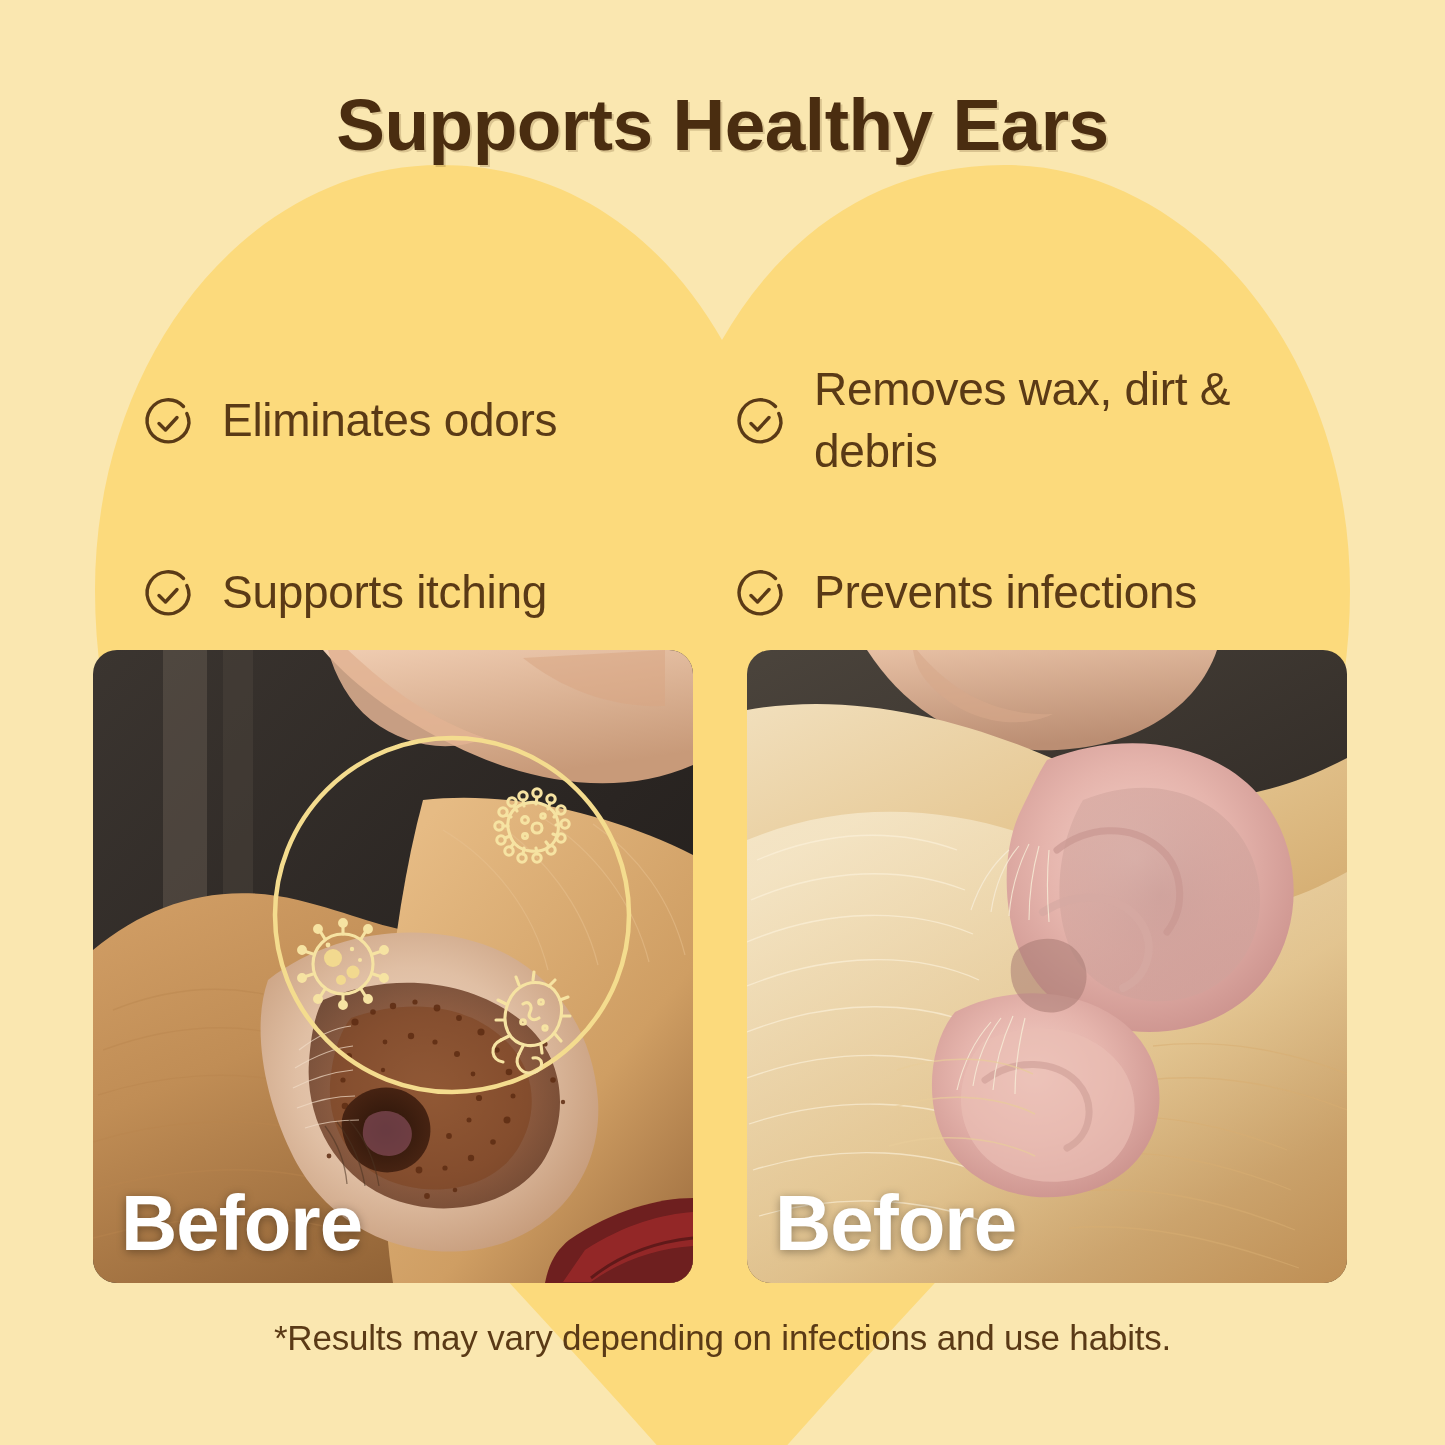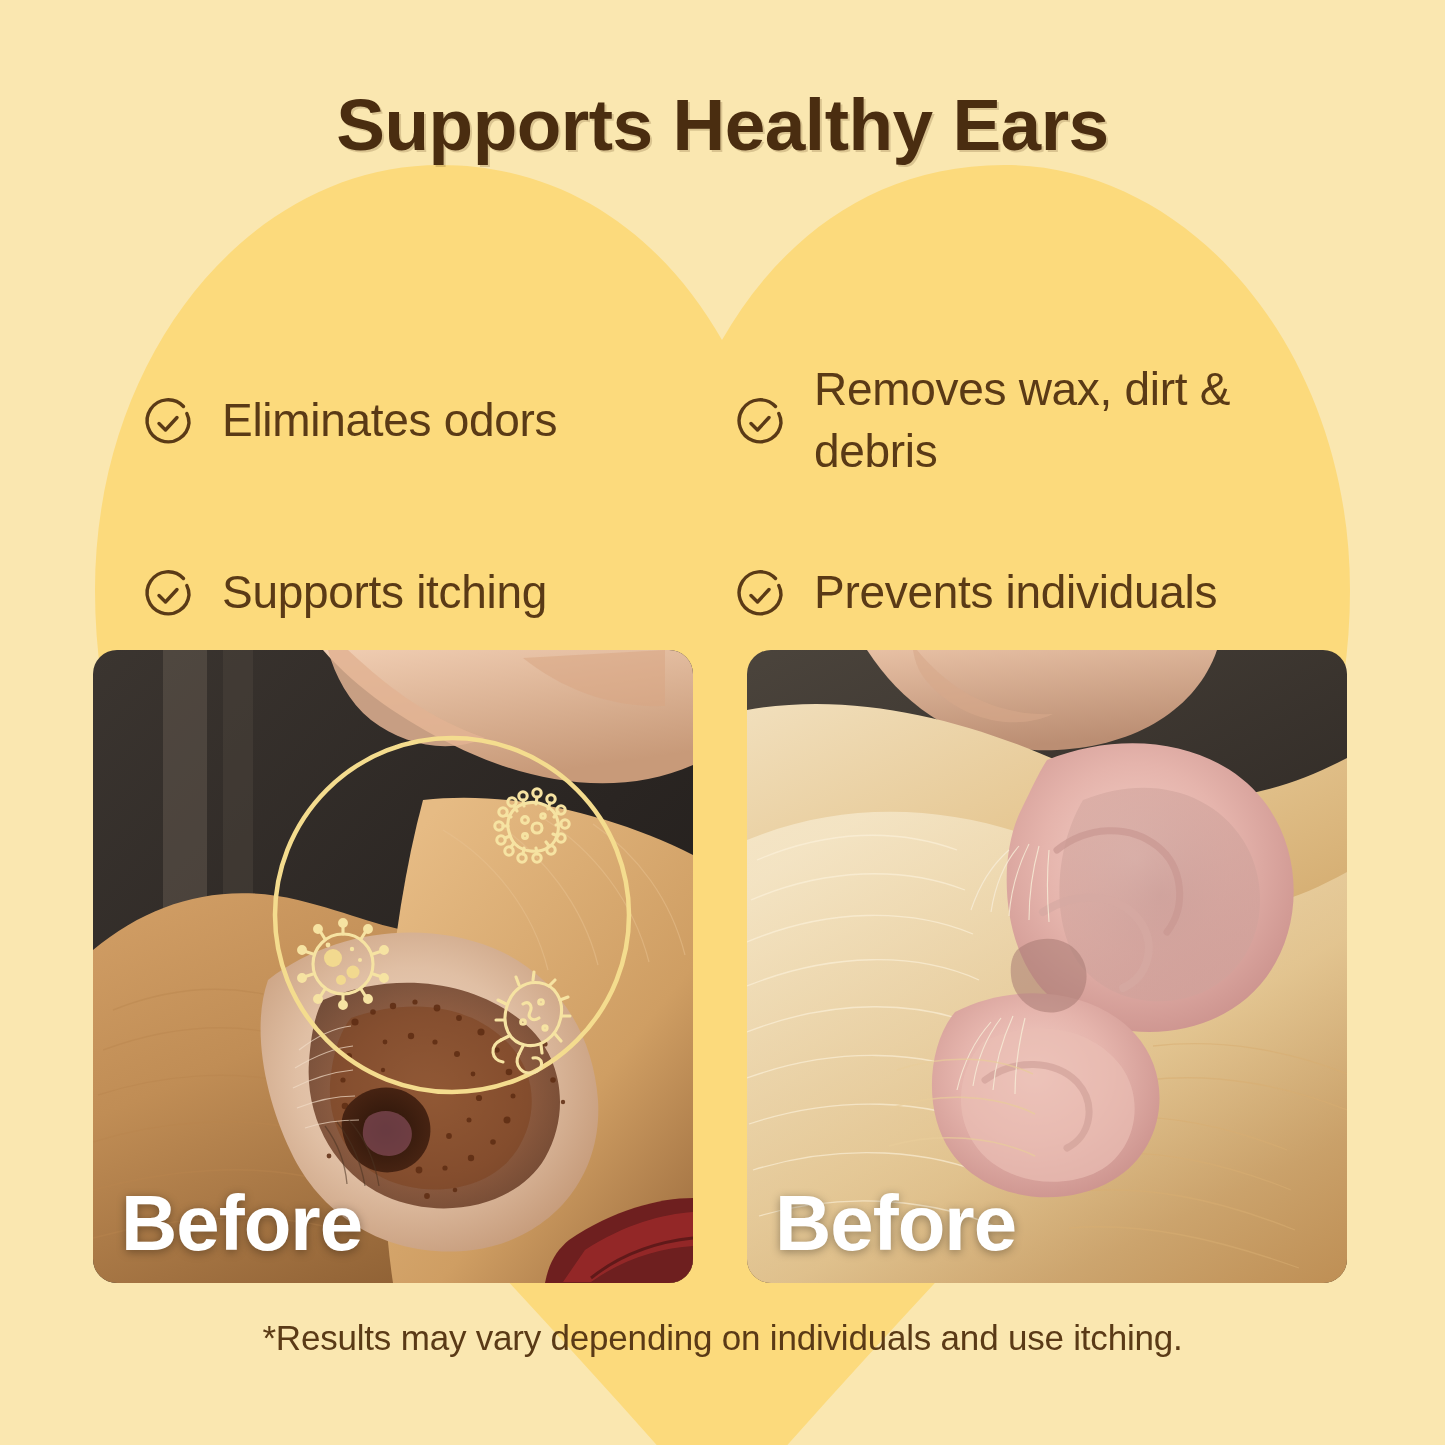--- a/index.html
+++ b/index.html
@@ -181,21 +181,21 @@
         <path d="M19 28.5 L25.5 35 L37 22.5" fill="none" stroke="#5a3a16" stroke-width="3.4" stroke-linecap="round" stroke-linejoin="round"></path>
       </svg>
       <div class="benefit-label">Supports itching</div>
     </div>
 
     <div class="benefit">
       <svg class="check-icon" viewBox="0 0 56 56">
         <path d="M43.5 11.5 A21 21 0 1 0 49 28 A21 21 0 0 0 46.8 18.6" fill="none" stroke="#5a3a16" stroke-width="3.4" stroke-linecap="round"></path>
         <path d="M19 28.5 L25.5 35 L37 22.5" fill="none" stroke="#5a3a16" stroke-width="3.4" stroke-linecap="round" stroke-linejoin="round"></path>
       </svg>
-      <div class="benefit-label">Prevents individuals</div>
+      <div class="benefit-label">Prevents infections</div>
     </div>
 
   </div>
 
   <div class="cards">
 
     <div class="card">
 
       <svg class="photo" viewBox="0 0 600 633" preserveAspectRatio="xMidYMid slice">
         <defs>
@@ -506,15 +506,15 @@
           <path d="M144,458 C192,442 248,444 288,464"></path>
           <path d="M142,496 C190,482 246,486 288,506"></path>
         </g>
       </svg>
 
       <div class="card-label">Before</div>
     </div>
 
   </div>
 
-  <div class="footnote">*Results may vary depending on individuals and use itching.</div>
+  <div class="footnote">*Results may vary depending on infections and use habits.</div>
 
 </div>
 
 </body></html>

